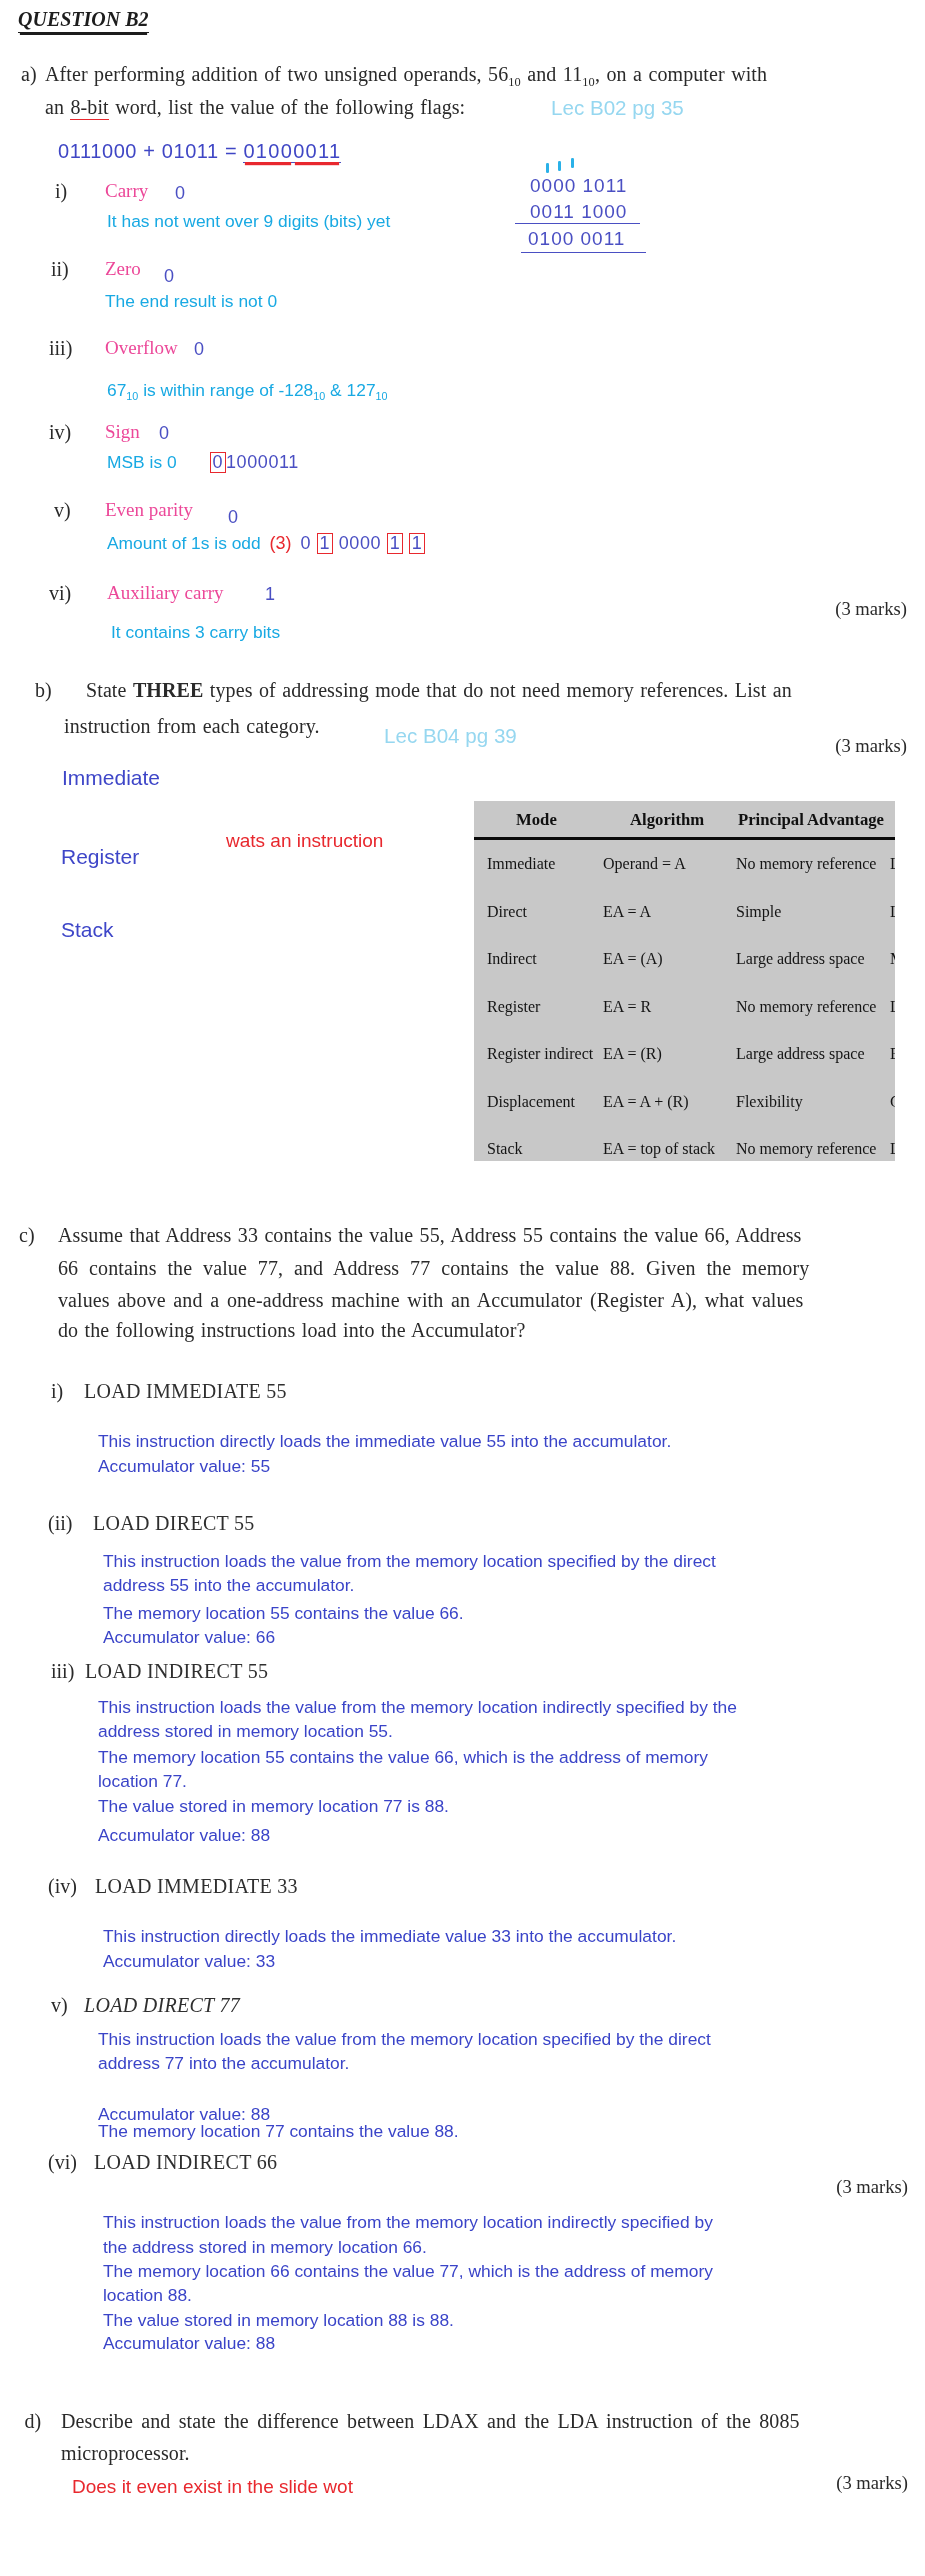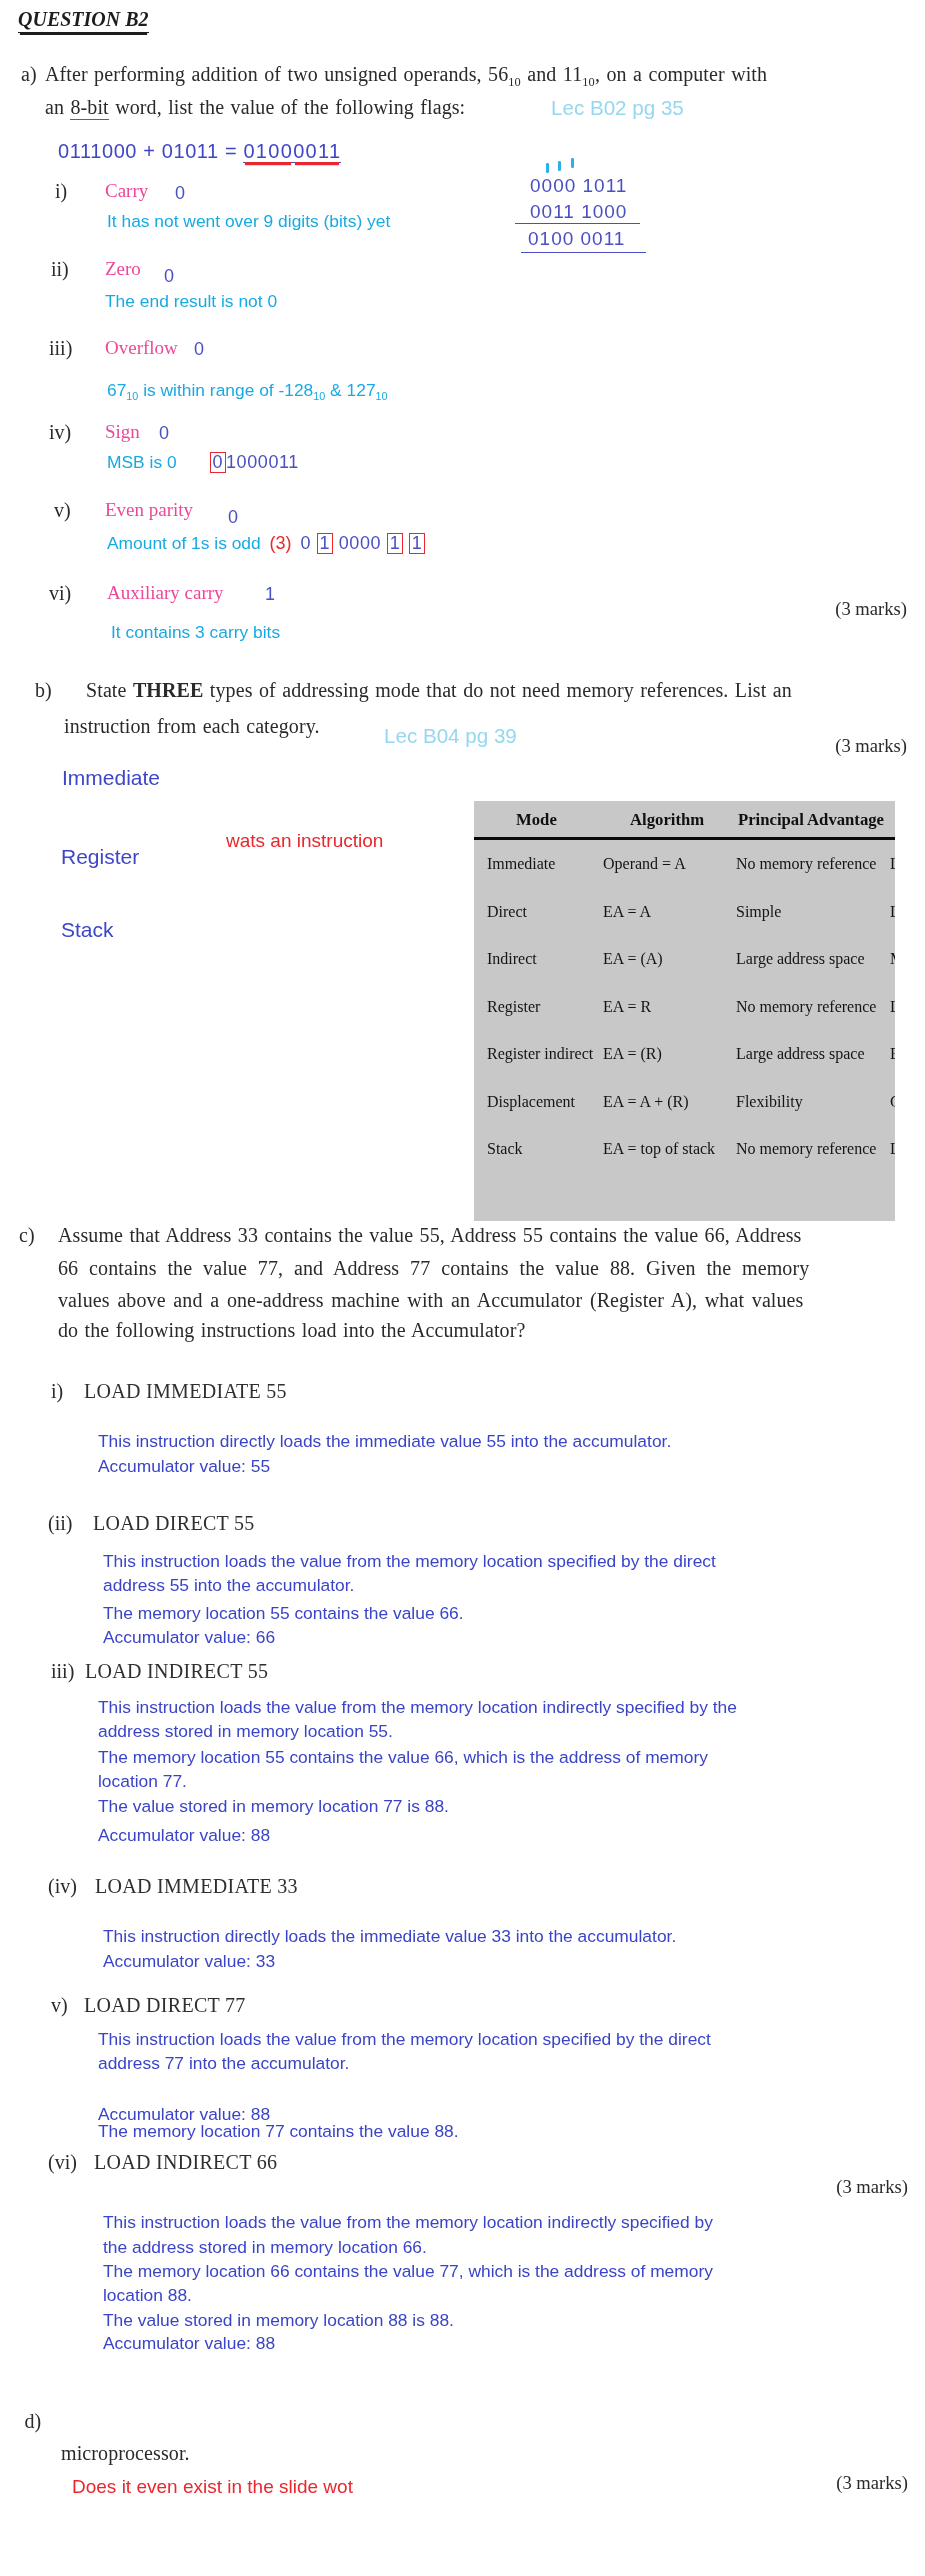--- a/index.html
+++ b/index.html
@@ -25,21 +25,21 @@
   .rbox{display:inline-block;border:1.3px solid #e8282e;padding:0 1.9px;line-height:1.05;}
   .bdig{font-family:"Liberation Sans", sans-serif;font-size:18px;color:#4a4fc3;letter-spacing:0.6px;}
   .ref{font-family:"Liberation Sans", sans-serif;font-size:20.6px;color:#96d7f0;}
   .ans-label{font-family:"Liberation Sans", sans-serif;font-size:21px;color:#3e46c8;}
   .rednote{font-family:"Liberation Sans", sans-serif;font-size:19px;color:#e8282e;}
   .ctext{font-family:"Liberation Sans", sans-serif;font-size:17.4px;color:#3a44c8;}
   .ltitle{font-size:20px;color:#2f2f2f;letter-spacing:0.3px;}
   .u8bit{padding-bottom:0.6px;border-bottom:1.9px solid #e8282e;}
   .bold{font-weight:bold;}
   sub.s{font-size:0.62em;}
-  .tbl{position:absolute;left:474px;top:801px;width:421px;height:420px;background:#c8c8c8;overflow:hidden;}
+  .tbl{position:absolute;left:474px;top:801px;width:421px;height:360px;background:#c8c8c8;overflow:hidden;}
   .tbl .hdr{position:absolute;font-weight:bold;font-size:16.7px;color:#101010;font-family:"Liberation Serif", serif;}
   .tbl .hline{position:absolute;left:0;top:36px;width:421px;height:2.6px;background:#0a0a0a;}
   .tbl .cell{position:absolute;font-size:16px;color:#141414;font-family:"Liberation Serif", serif;white-space:nowrap;}
 </style>
 </head>
 <body>
 
 <div class="page">
 
   <div class="abs title" style="left:18px;top:7.7px;">QUESTION B2</div>
@@ -171,35 +171,36 @@
   <div class="abs ctext" style="left:98px;top:1771px;">location 77.</div>
   <div class="abs ctext" style="left:98px;top:1796px;">The value stored in memory location 77 is 88.</div>
   <div class="abs ctext" style="left:98px;top:1825px;">Accumulator value: 88</div>
 
   <div class="abs numeral" style="left:48px;top:1875px;">(iv)</div>
   <div class="abs ltitle" style="left:95px;top:1875px;">LOAD IMMEDIATE 33</div>
   <div class="abs ctext" style="left:103px;top:1926px;">This instruction directly loads the immediate value 33 into the accumulator.</div>
   <div class="abs ctext" style="left:103px;top:1951px;">Accumulator value: 33</div>
 
   <div class="abs numeral" style="left:51px;top:1994px;">v)</div>
-  <div class="abs ltitle" style="left:84px;top:1994px;">LOAD DIRECT 77</div>
+  <div class="abs ltitle" style="left:84px;top:1994px;font-style:italic;">LOAD DIRECT 77</div>
   <div class="abs ctext" style="left:98px;top:2029px;">This instruction loads the value from the memory location specified by the direct</div>
   <div class="abs ctext" style="left:98px;top:2053px;">address 77 into the accumulator.</div>
   <div class="abs ctext" style="left:98px;top:2079px;margin-top:42px;">The memory location 77 contains the value 88.</div>
   <div class="abs ctext" style="left:98px;top:2104px;">Accumulator value: 88</div>
 
   <div class="abs numeral" style="left:48px;top:2151px;">(vi)</div>
   <div class="abs ltitle" style="left:94px;top:2151px;">LOAD INDIRECT 66</div>
   <div class="abs marks" style="right:18px;top:2176px;">(3 marks)</div>
   <div class="abs ctext" style="left:103px;top:2212px;">This instruction loads the value from the memory location indirectly specified by</div>
   <div class="abs ctext" style="left:103px;top:2237px;">the address stored in memory location 66.</div>
   <div class="abs ctext" style="left:103px;top:2261px;">The memory location 66 contains the value 77, which is the address of memory</div>
   <div class="abs ctext" style="left:103px;top:2285px;">location 88.</div>
   <div class="abs ctext" style="left:103px;top:2310px;">The value stored in memory location 88 is 88.</div>
   <div class="abs ctext" style="left:103px;top:2333px;">Accumulator value: 88</div>
 
   <div class="abs serif" style="left:24.4px;top:2410px;">d)</div>
+  <div class="abs serif" style="left:61px;top:2410px;word-spacing:3.2px;">Describe and state the difference between LDAX and the LDA instruction of the 8085</div>
   <div class="abs serif" style="left:61px;top:2442px;">microprocessor.</div>
   <div class="abs rednote" style="left:72px;top:2476px;">Does it even exist in the slide wot</div>
   <div class="abs marks" style="right:18px;top:2472px;">(3 marks)</div>
 
 </div>
 
 
 </body></html>

